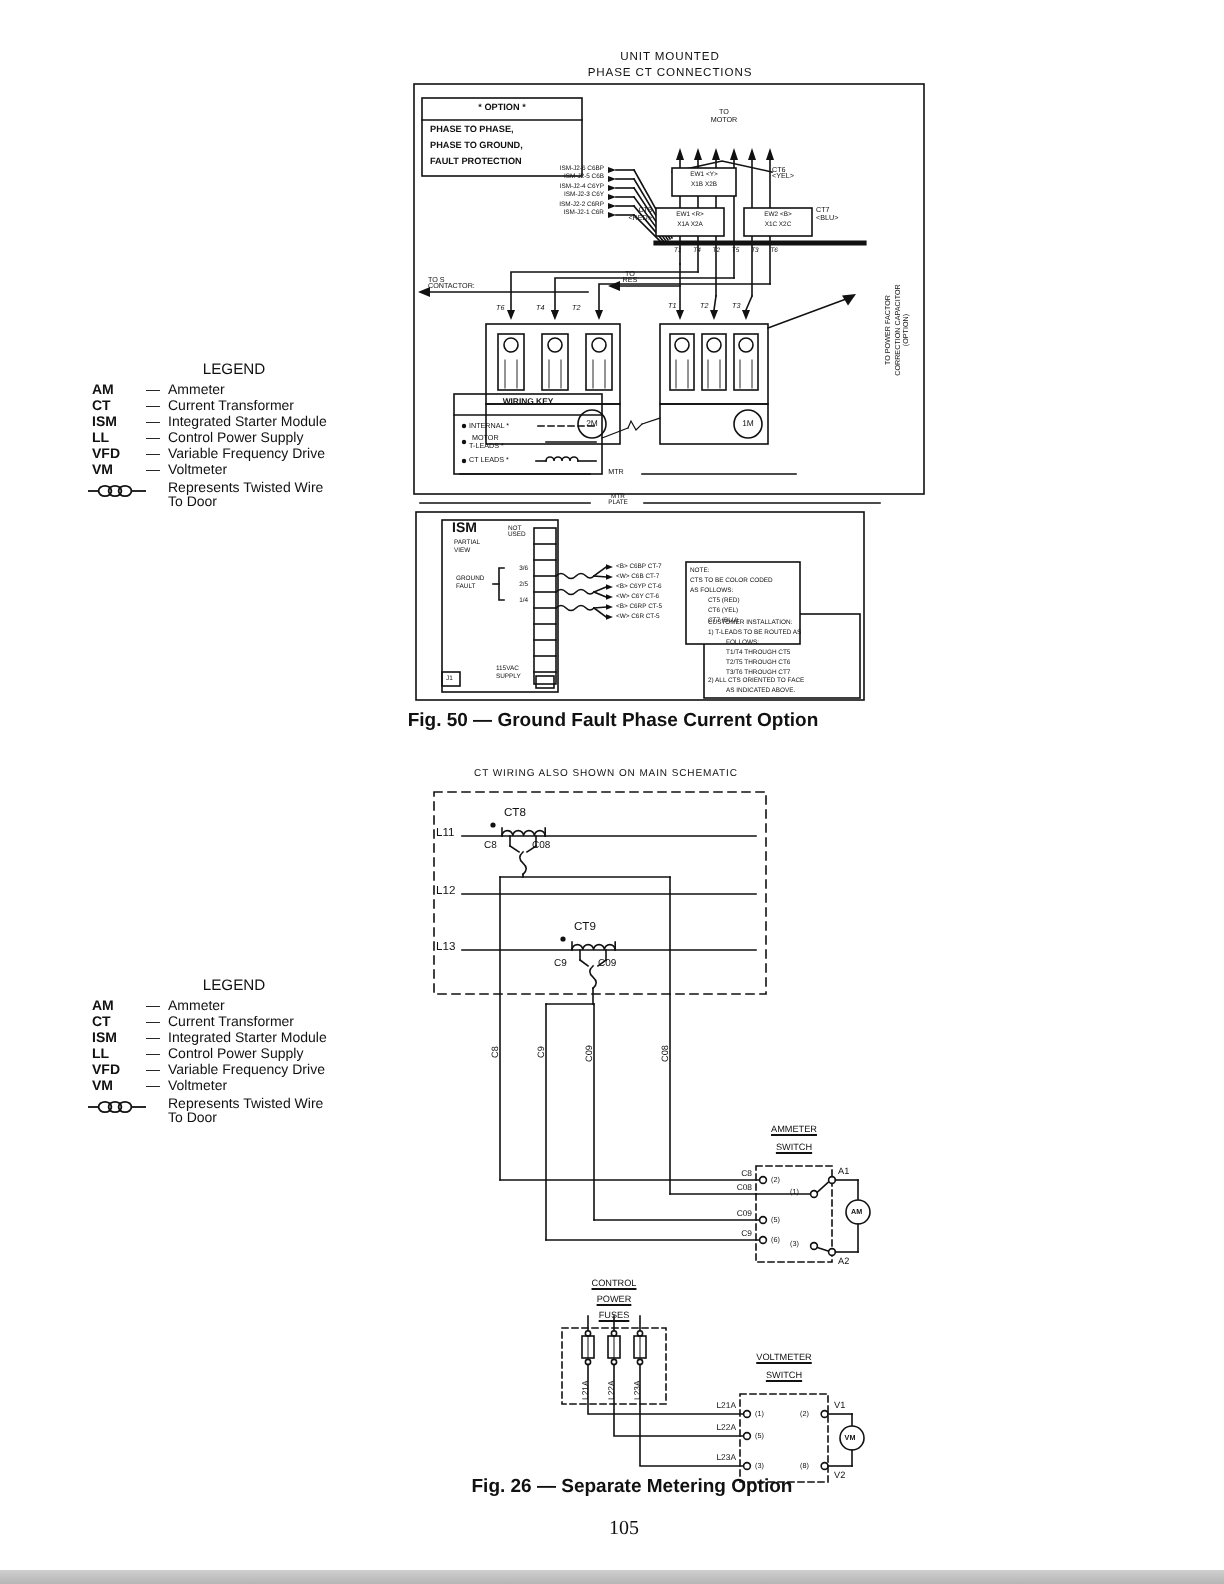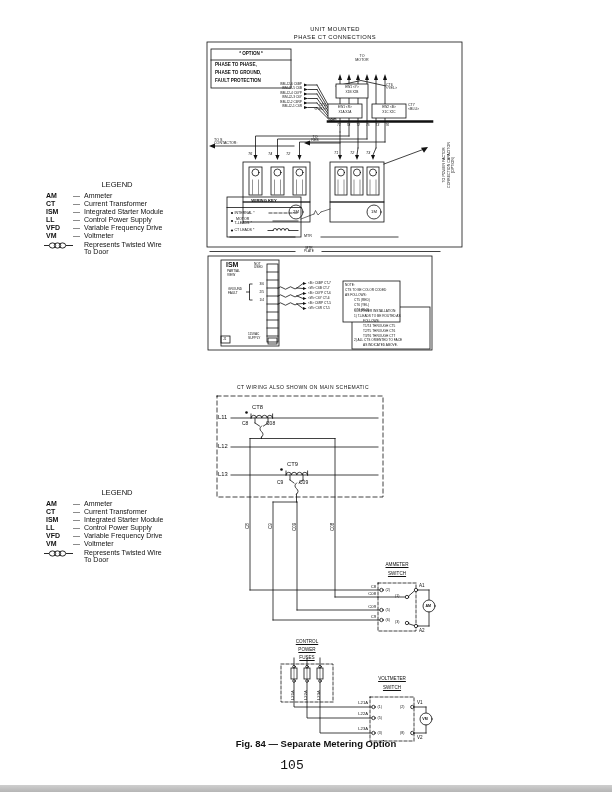--- a/index.html
+++ b/index.html
@@ -454,20 +454,21 @@
   <div>CUSTOMER INSTALLATION:</div>
   <div>1) T-LEADS TO BE ROUTED AS</div>
   <div class="ind">FOLLOWS:</div>
   <div class="ind">T1/T4 THROUGH CT5</div>
   <div class="ind">T2/T5 THROUGH CT6</div>
   <div class="ind">T3/T6 THROUGH CT7</div>
   <div>2) ALL CTS ORIENTED TO FACE</div>
   <div class="ind">AS INDICATED ABOVE.</div>
 </div>
 
+<div class="L f9 b c" style="left:146px;top:356px;width:321px">Fig. 50 — Ground Fault Phase Current Option</div>
 
 <div class="lg" style="top:180px">
   <div class="lg-title">LEGEND</div>
   <div class="lg-row">
         <span class="lg-abbr">AM</span>
         <span class="lg-dash">—</span>
         <span>Ammeter</span>
       </div>
   <div class="lg-row">
         <span class="lg-abbr">CT</span>
@@ -601,19 +602,19 @@
 <div class="L f4 r" style="left:344px;top:727px;width:24px">L23A</div>
 <div class="L f35" style="left:377.5px;top:704.5px">(1)</div>
 <div class="L f35" style="left:377.5px;top:715.5px">(5)</div>
 <div class="L f35" style="left:377.5px;top:730.5px">(3)</div>
 <div class="L f35" style="left:400px;top:704.5px">(2)</div>
 <div class="L f35" style="left:400px;top:730.5px">(8)</div>
 <div class="L f45" style="left:417px;top:699.5px">V1</div>
 <div class="L f45" style="left:417px;top:735px">V2</div>
 <div class="L f35 b" style="left:422.3px;top:716.8px">VM</div>
 
-<div class="L f9 b c" style="left:156px;top:739px;width:320px">Fig. 84 — Separate Metering Option</div>
-
-<div class="L c" style="left:262px;top:759px;width:60px;font-family:Liberation Mono, monospace;font-size:13px">105</div>
+<div class="L f9 b c" style="left:156px;top:739px;width:320px">Fig. 26 — Separate Metering Option</div>
+
+<div class="L c" style="left:282px;top:759px;width:60px;font-family:Liberation Serif, serif;font-size:10px">105</div>
 
 <div class="scanbar"></div>
 
 </div>
 
 </body></html>

